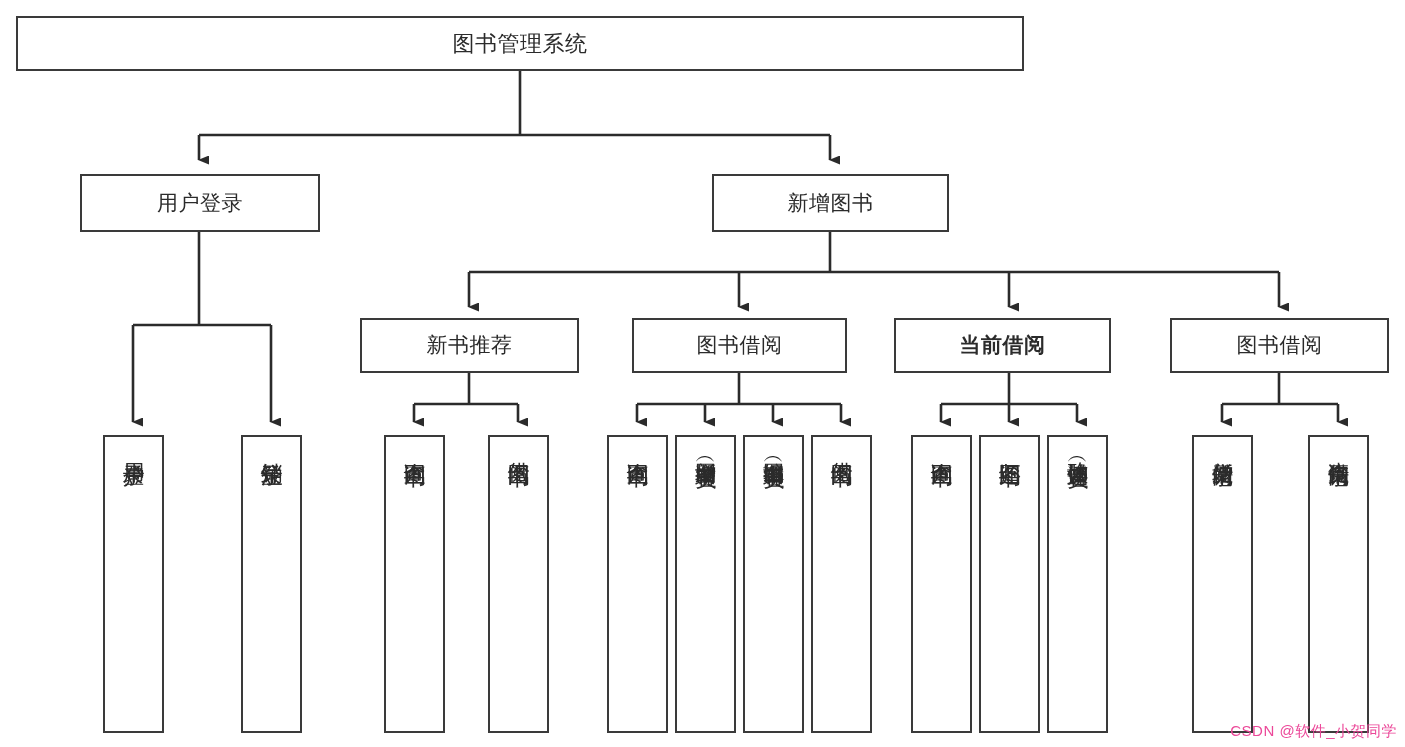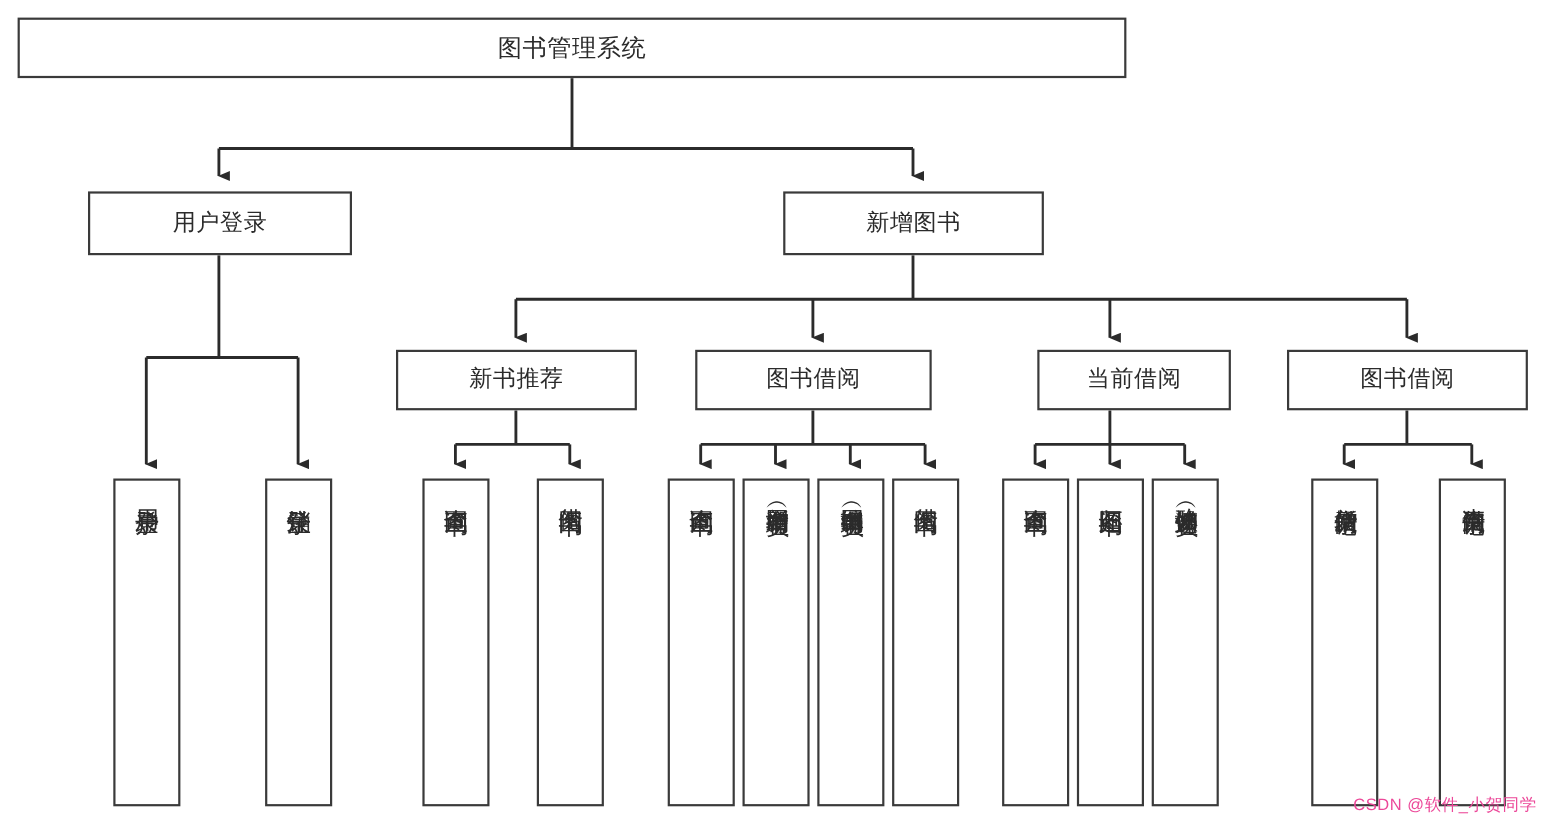--- a/index.html
+++ b/index.html
@@ -142,21 +142,21 @@
   <div class="node-box" style="left:712px; top:174px; width:237px; height:58px;">
     <span class="node-label">新增图书</span>
   </div>
 
   <div class="node-box" style="left:360px; top:318px; width:219px; height:55px;">
     <span class="node-label">新书推荐</span>
   </div>
   <div class="node-box" style="left:632px; top:318px; width:215px; height:55px;">
     <span class="node-label">图书借阅</span>
   </div>
-  <div class="node-box" style="left:943px; top:318px; width:176px; height:55px;">
+  <div class="node-box" style="left:894px; top:318px; width:217px; height:55px;font-weight:bold;">
     <span class="node-label">当前借阅</span>
   </div>
   <div class="node-box" style="left:1170px; top:318px; width:219px; height:55px;">
     <span class="node-label">图书借阅</span>
   </div>
 
   <div class="node-box leaf" style="left:103px; top:435px; width:61px; height:298px;">
     <span class="node-label">用户登录</span>
   </div>
   <div class="node-box leaf" style="left:241px; top:435px; width:61px; height:298px;">

